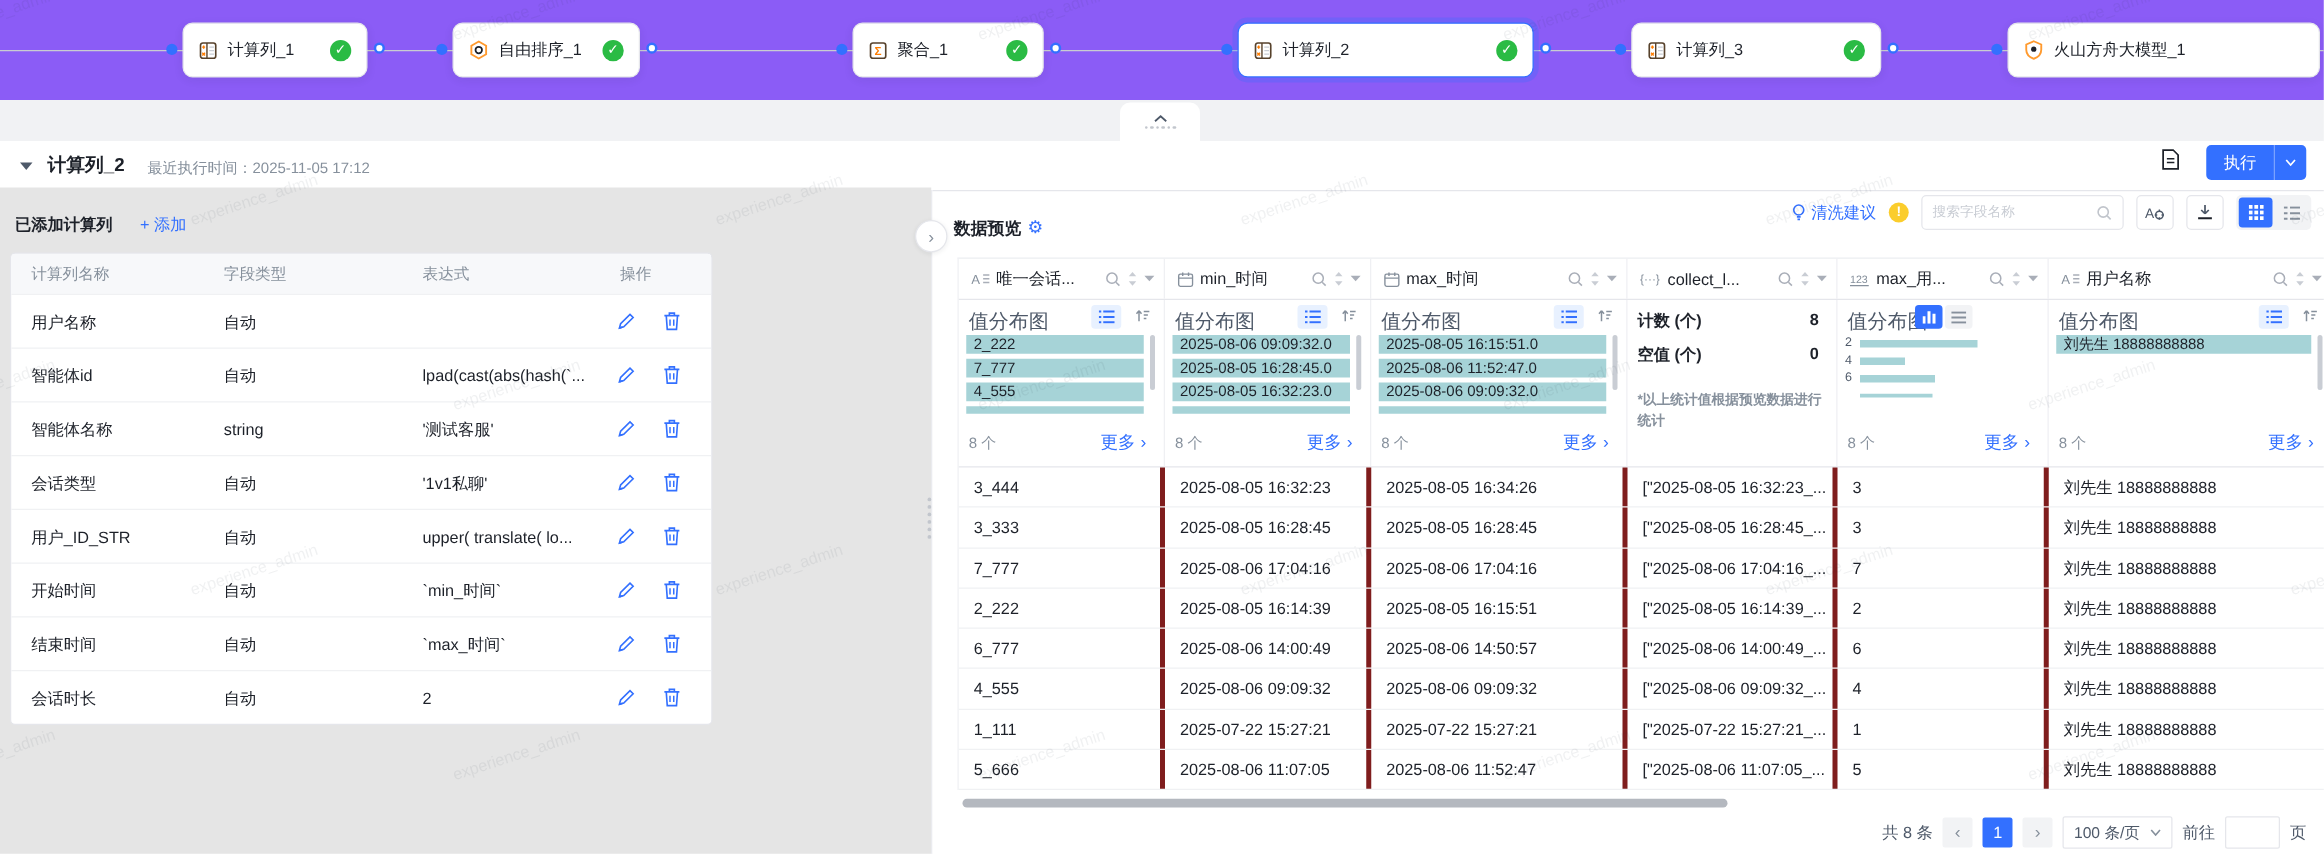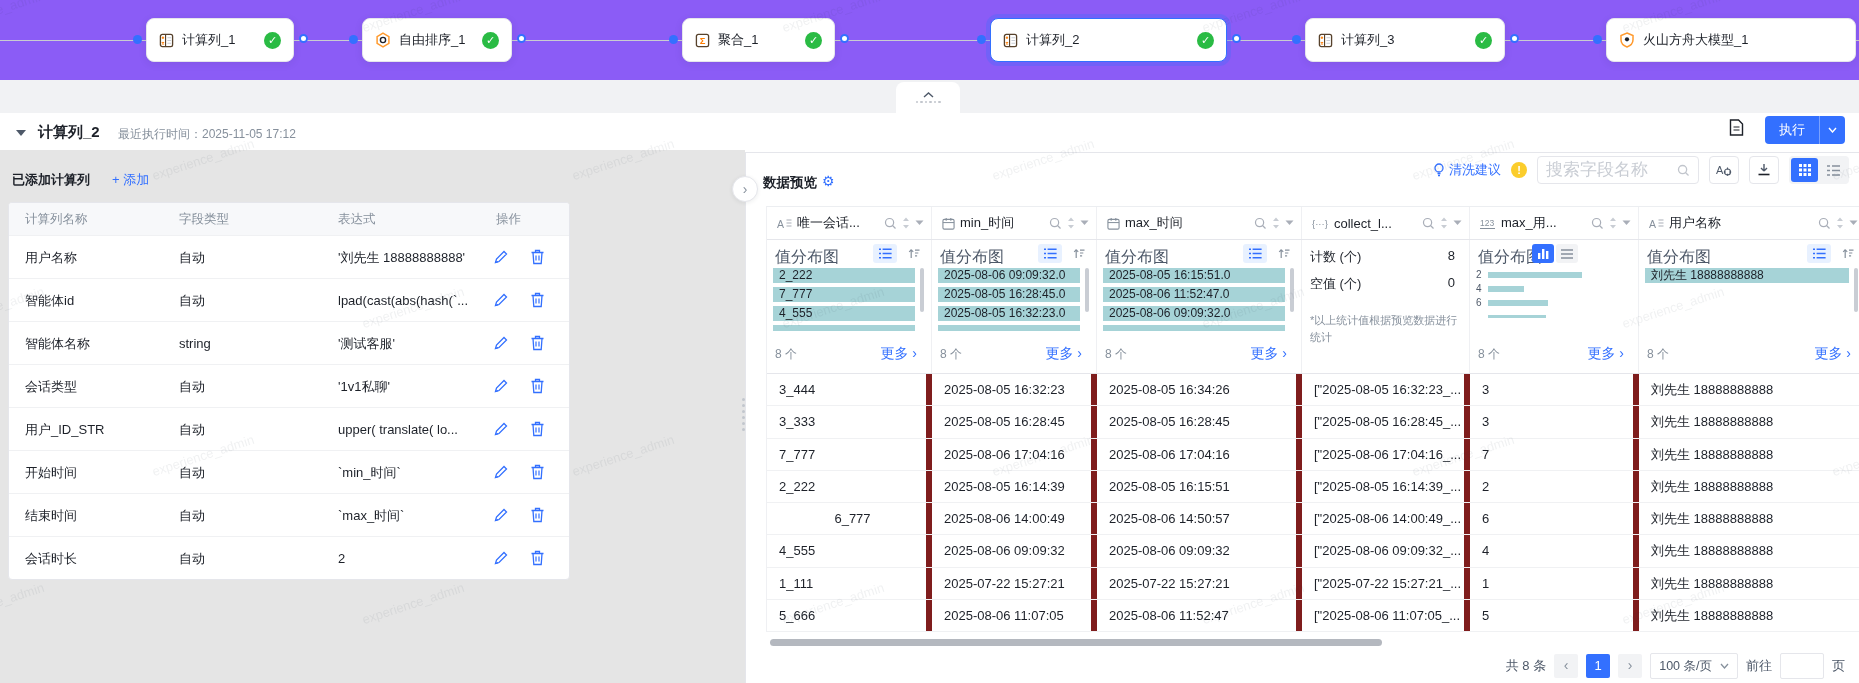--- a/index.html
+++ b/index.html
@@ -68,21 +68,21 @@
   #rpanel{position:absolute;left:746px;top:152px;width:1113px;height:531px;background:#fff;
     border-top:1px solid #e5e6eb}
   #rp-title{position:absolute;left:17px;top:21px;font-size:13.5px;font-weight:700}
   #rp-gear{position:absolute;left:76px;top:21px;color:#3370ff;font-size:14px;cursor:pointer;line-height:15px}
   #rtoolbar{position:absolute;right:10px;top:2px;display:flex;align-items:center;gap:10px;height:30px}
   #clean-link{display:flex;align-items:center;gap:4px;color:#3370ff;font-size:13px;cursor:pointer}
   #warn-badge{width:16px;height:16px;border-radius:50%;background:#fbcd2c;color:#fff;font-size:11px;
     font-weight:700;text-align:center;line-height:16px;cursor:pointer}
   #search-box{width:162px;height:28px;border:1px solid #e5e6eb;border-radius:4px;display:flex;
     align-items:center;padding:0 8px;gap:6px;background:#fff}
-  #search-box input{border:0;outline:0;flex:1;font-size:17px;min-width:0;
+  #search-box input{border:0;outline:0;flex:1;font-size:11px;min-width:0;
     font-family:"Liberation Sans","DejaVu Sans",sans-serif}
   #search-box input::placeholder{color:#c9cdd4}
   .tool-btn{width:30px;height:28px;border:1px solid #e5e6eb;border-radius:4px;display:flex;
     align-items:center;justify-content:center;cursor:pointer;background:#fff;color:#4e5969}
   #seg{height:28px;background:#f2f3f5;border-radius:4px;display:flex;padding:2px;gap:2px}
   #seg .seg-a{width:27px;border-radius:3px;background:#3370ff;display:flex;align-items:center;
     justify-content:center;cursor:pointer}
   #seg .seg-b{width:27px;display:flex;align-items:center;justify-content:center;cursor:pointer}
   
   #ptable{position:absolute;left:20px;top:53px;width:1093px;border-top:1px solid #eceef1;
@@ -107,21 +107,21 @@
   .dfoot-more{position:absolute;right:14px;bottom:10px;font-size:14px;color:#3370ff;cursor:pointer}
   .stat-row{position:absolute;left:8px;right:14px;display:flex;justify-content:space-between;font-size:13px}
   .dnote{position:absolute;left:8px;right:10px;top:72px;font-size:11px;color:#86909c;line-height:1.5}
   .hrow{display:flex;align-items:center;height:9px;margin-bottom:5px}
   .hlab{width:12px;font-size:10px;color:#4e5969;flex:none}
   .hbar{height:6px;background:#a6d3d7}
   .seg2{position:absolute;top:4px;height:19px;display:flex;gap:2px}
   .seg2 .sa{width:22px;border-radius:3px;background:#3370ff;display:flex;align-items:center;justify-content:center;cursor:pointer}
   .seg2 .sb{width:22px;border-radius:3px;background:#f2f3f5;display:flex;align-items:center;justify-content:center;cursor:pointer}
   .prow{display:flex;height:32.3px;border-bottom:1px solid #f0f1f3}
-  .pc{border-right:6px solid #7f1d1d;padding-left:12px;font-size:13px;line-height:32px;
+  .pc{border-right:4px solid #7f1d1d;padding-left:12px;font-size:13px;line-height:32px;
     white-space:nowrap;overflow:hidden}
   #hscroll{position:absolute;left:24px;top:486px;width:612px;height:7px;background:#b4b8bf;
     border-radius:4px;cursor:pointer}
   
   #pager{position:absolute;right:14px;top:499px;display:flex;align-items:center;gap:8px;height:28px}
   #pg-total{font-size:13px;color:#4e5969}
   .pg-btn{width:24px;height:24px;border-radius:2px;background:#f2f3f5;color:#86909c;text-align:center;
     line-height:22px;font-size:14px;cursor:pointer}
   #pg-cur{width:24px;height:24px;border-radius:2px;background:#3370ff;color:#fff;text-align:center;
     line-height:24px;font-size:13px;cursor:pointer}
@@ -258,21 +258,20 @@
   <div id="ltable">
     <div class="lth">
         <span class="lc c1">计算列名称</span>
         <span class="lc c2">字段类型</span>
         <span class="lc c3">表达式</span>
         <span class="lc cop">操作</span>
       </div>
   <div class="lrow">
         <span class="lc c1">用户名称</span>
         <span class="lc c2">自动</span>
-        <span class="lc c3">'刘先生 18888888888'</span>
         <span class="op-ic op-edit"><svg width="16" height="16" viewBox="0 0 16 16">
             <path d="M2.5 13.5l1-3.5 7.5-7.5 2.5 2.5-7.5 7.5z" fill="none" stroke="#3370ff" stroke-width="1.3"></path>
             <path d="M2.5 13.5l2.6-.9" stroke="#3370ff" stroke-width="1.3"></path>
           </svg></span>
         <span class="op-ic op-del"><svg width="15" height="16" viewBox="0 0 15 16">
             <path d="M1.5 3.5h12M5.5 3.5v-2h4v2M3 3.5l.8 11h7.4l.8-11" fill="none" stroke="#3370ff" stroke-width="1.3"></path>
             <path d="M6 6.5v5M9 6.5v5" stroke="#3370ff" stroke-width="1.2"></path>
           </svg></span>
       </div>
       <div class="lrow">
@@ -629,21 +628,21 @@
           <div class="dbars">
             <div class="dbar">2025-08-05 16:15:51.0</div>
             <div class="dbar">2025-08-06 11:52:47.0</div>
             <div class="dbar">2025-08-06 09:09:32.0</div>
             <div class="dbar partial"></div>
           </div>
           <span class="mini-sb"></span>
           <span class="dfoot-count">8 个</span>
           <span class="dfoot-more">更多 ›</span>
         </div>
-        <div class="dcell" style="width: 168px; flex: 0 0 auto;">
+        <div class="dcell" style="width: 168px; flex: 0 0 auto; font-weight: bold;">
           <div class="stat-row" style="top: 8px;">
             <span>计数 (个)</span>
             <span>8</span>
           </div>
           <div class="stat-row" style="top: 35px;">
             <span>空值 (个)</span>
             <span>0</span>
           </div>
           <div class="dnote">*以上统计值根据预览数据进行统计</div>
         </div>
@@ -730,21 +729,21 @@
         </div>
         <div class="prow">
           <div class="pc" style="width: 165px; flex: 0 0 auto;">2_222</div>
           <div class="pc" style="width: 165px; flex: 0 0 auto;">2025-08-05 16:14:39</div>
           <div class="pc" style="width: 205px; flex: 0 0 auto;">2025-08-05 16:15:51</div>
           <div class="pc" style="width: 168px; flex: 0 0 auto;">["2025-08-05 16:14:39_...</div>
           <div class="pc" style="width: 169px; flex: 0 0 auto;">2</div>
           <div class="pc" style="width: 227px; flex: 0 0 auto;">刘先生 18888888888</div>
         </div>
         <div class="prow">
-          <div class="pc" style="width: 165px; flex: 0 0 auto; text-align: center;">6_777</div>
+          <div class="pc" style="width: 165px; flex: 0 0 auto;">6_777</div>
           <div class="pc" style="width: 165px; flex: 0 0 auto;">2025-08-06 14:00:49</div>
           <div class="pc" style="width: 205px; flex: 0 0 auto;">2025-08-06 14:50:57</div>
           <div class="pc" style="width: 168px; flex: 0 0 auto;">["2025-08-06 14:00:49_...</div>
           <div class="pc" style="width: 169px; flex: 0 0 auto;">6</div>
           <div class="pc" style="width: 227px; flex: 0 0 auto;">刘先生 18888888888</div>
         </div>
         <div class="prow">
           <div class="pc" style="width: 165px; flex: 0 0 auto;">4_555</div>
           <div class="pc" style="width: 165px; flex: 0 0 auto;">2025-08-06 09:09:32</div>
           <div class="pc" style="width: 205px; flex: 0 0 auto;">2025-08-06 09:09:32</div>

